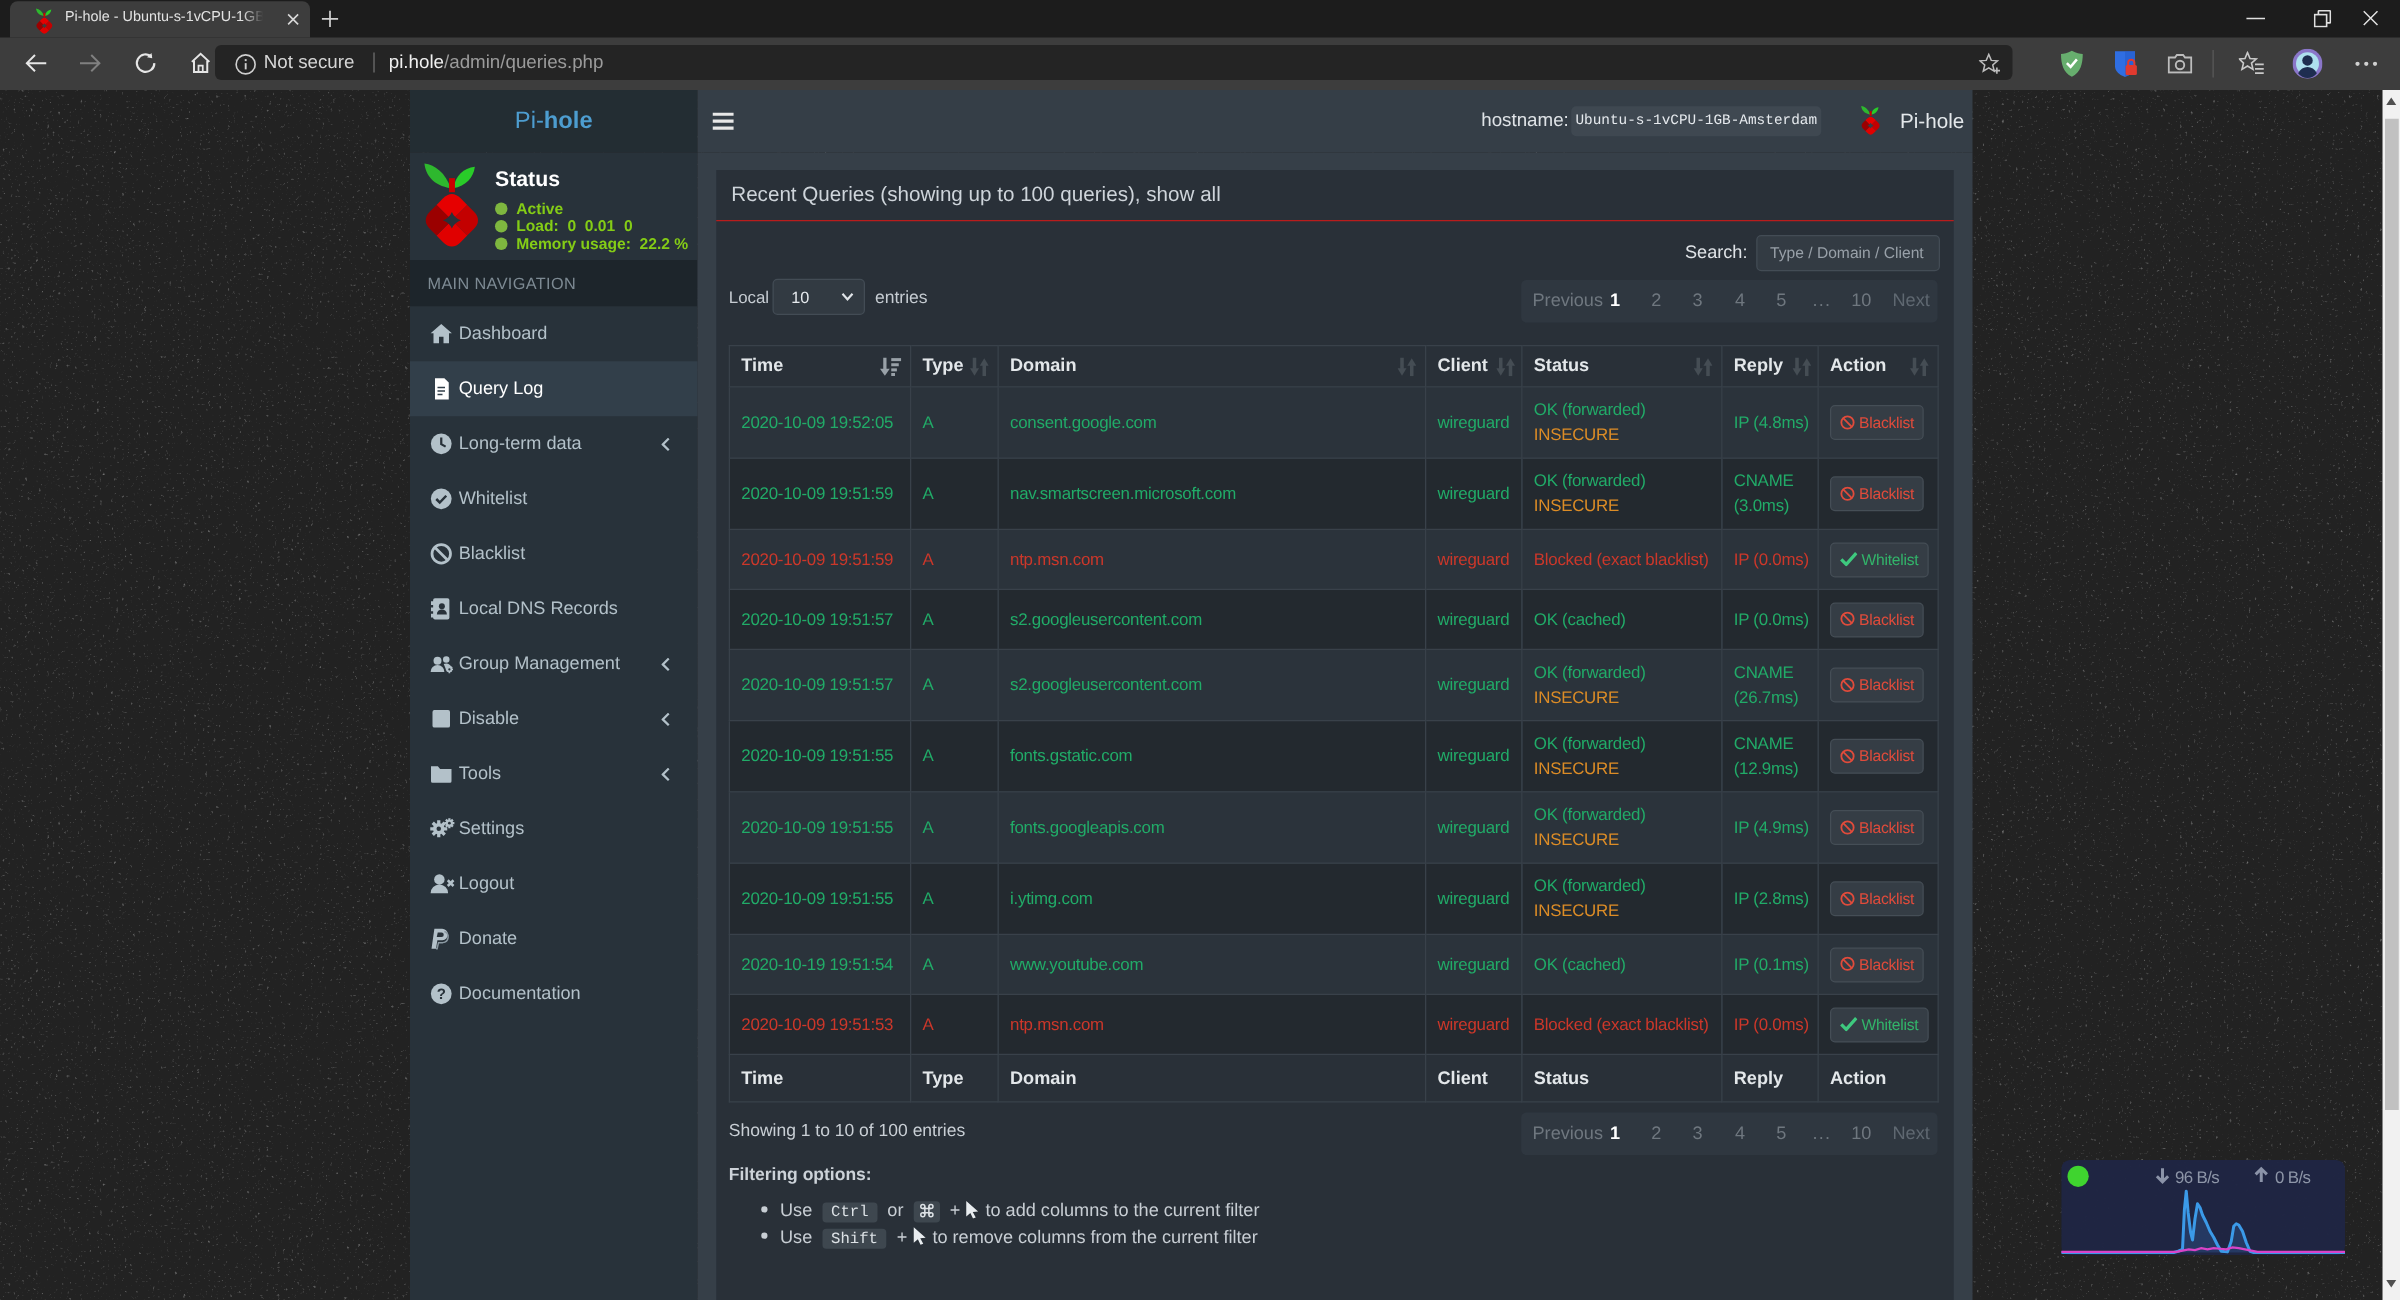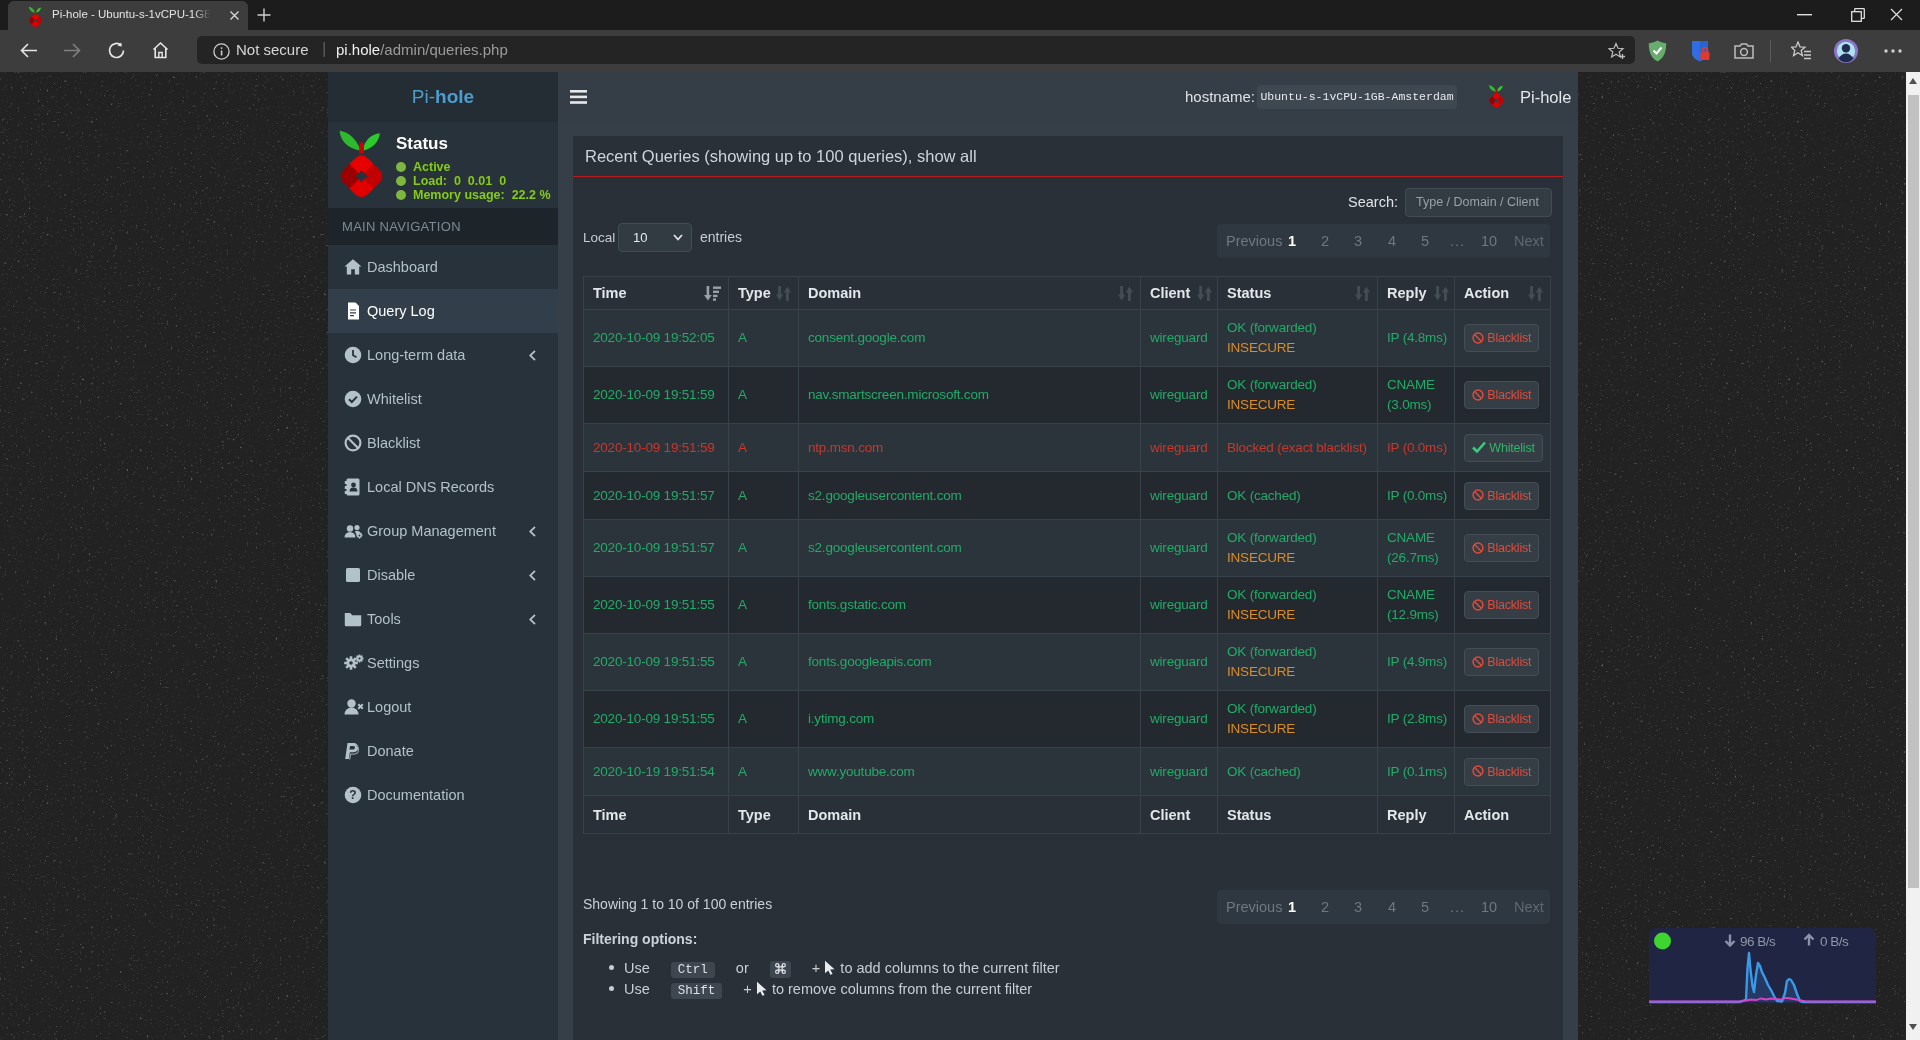--- a/index.html
+++ b/index.html
@@ -2,21 +2,21 @@
 <html><head><meta charset="utf-8"><style>
 *{margin:0;padding:0;box-sizing:border-box}
 html,body{width:1920px;height:1040px;overflow:hidden}
 body{position:relative;background:#1f1f1f;font-family:"Liberation Sans",sans-serif;-webkit-font-smoothing:antialiased}
 .abs{position:absolute}
 #tabs{position:absolute;left:0;top:0;width:1920px;height:30px;background:#1c1c1c}
 #tab{position:absolute;left:8px;top:1px;width:240px;height:29px;background:#3d3d3d;border-radius:6px 6px 0 0}
 #tabtitle{position:absolute;left:44px;top:7px;width:162px;height:16px;font-size:11.5px;color:#e3e3e3;white-space:nowrap;overflow:hidden}
 #tabfade{position:absolute;left:186px;top:5px;width:22px;height:20px;background:linear-gradient(90deg,rgba(61,61,61,0),#3d3d3d 75%)}
 #toolbar{position:absolute;left:0;top:30px;width:1920px;height:42px;background:#3d3d3d}
-#urlbar{position:absolute;left:197px;top:6px;width:1438px;height:28px;background:#242424;border-radius:5px;color:#d6d6d6;font-size:15px}
+#urlbar{position:absolute;left:172px;top:6px;width:1438px;height:28px;background:#242424;border-radius:5px;color:#d6d6d6;font-size:15px}
 #page{position:absolute;left:0;top:72px;width:1906px;height:968px;background:#1b1b1b;overflow:hidden}
 #app{position:absolute;left:328px;top:0;width:1250px;height:968px}
 #logo{position:absolute;left:0;top:0;width:230px;height:50px;background:#232d33;text-align:center;line-height:50px;font-size:19px;color:#4d9dd0;font-weight:300}
 #logo b{font-weight:700}
 #navbar{position:absolute;left:230px;top:0;width:1020px;height:50px;background:#353e47}
 #sidebar{position:absolute;left:0;top:50px;width:230px;height:918px;background:#28323a}
 #wrapper{position:absolute;left:230px;top:50px;width:1020px;height:918px;background:#363f48}
 #box{position:absolute;left:245px;top:64px;width:990px;height:904px;background:#293038}
 #boxhead{position:absolute;left:0;top:0;width:990px;height:41px;border-bottom:1px solid #b91c1c;line-height:41px;font-size:16.5px;color:#ced4da;padding-left:12px}
 .navband{position:absolute;left:0;top:86px;width:230px;height:37px;background:#1d252b;line-height:37px;padding-left:14px;font-size:13px;color:#7d8a93;letter-spacing:.3px}
@@ -29,21 +29,21 @@
 .srow{position:absolute;left:68px;height:14px;line-height:14px;font-size:12.5px;font-weight:bold;color:#84cc16;white-space:nowrap}
 #qtable{position:absolute;left:10px;top:140px;border-collapse:collapse;table-layout:fixed;width:967px;font-size:13.5px;letter-spacing:-0.2px;line-height:20px;color:#c8ced4}
 #qtable th,#qtable td{border:1px solid #39414a;padding:0 9px;vertical-align:middle;text-align:left;overflow:hidden;white-space:nowrap}
 #qtable th{font-size:14.5px;letter-spacing:0;color:#e3e7ea;position:relative}
 tr.r2{height:57px}
 tr.r1{height:48px}
 .g{color:#21ab68}.r{color:#cc372a}.o{color:#dc8c26}
 .btn{display:inline-block;height:28px;line-height:26px;background:#353d45;border:1px solid #454e56;border-radius:4px;font-size:12.5px;letter-spacing:-0.2px;padding:0 7px;white-space:nowrap}
 .pg{position:absolute;left:644px;width:333px;height:34px;background:#2f3740;border-radius:4px;font-size:14.5px;color:#6f777f}
 .pg span{position:absolute;top:0;line-height:34px}
-.kbd{display:inline-block;background:#3e474f;border-radius:3px;font-family:"Liberation Mono",monospace;font-size:12.5px;color:#dde2e6;padding:1px 7px;margin:0 17px}
+.kbd{display:inline-block;background:#3e474f;border-radius:3px;font-family:"Liberation Mono",monospace;font-size:12.5px;color:#dde2e6;padding:1px 7px;margin:0 4px}
 #sb{position:absolute;left:1906px;top:72px;width:14px;height:968px;background:#f1f1f1}
 #sbthumb{position:absolute;left:1.5px;top:23px;width:11px;height:793px;background:#c1c1c1}
 .tri-up{width:0;height:0;border-left:4.5px solid transparent;border-right:4.5px solid transparent;border-bottom:6px solid #505050;position:absolute;left:2.5px}
 .tri-dn{width:0;height:0;border-left:4.5px solid transparent;border-right:4.5px solid transparent;border-top:6px solid #505050;position:absolute;left:2.5px}
 </style></head>
 <body>
 
 <div id="tabs">
   <div id="tab">
     <svg class="abs" style="left:20px;top:5px" width="15" height="23" viewBox="0 0 48 74">
@@ -517,20 +517,31 @@
               <td class="g">A</td>
               <td class="g">www.youtube.com</td>
               <td class="g">wireguard</td>
               <td class="g">OK (cached)</td>
               <td class="g">IP (0.1ms)</td>
               <td><span class="btn"><svg width="12" height="12" viewBox="0 0 18 18" style="vertical-align:-1.5px">
                     <circle cx="9" cy="9" r="7.4" fill="none" stroke="#e04b3b" stroke-width="2.2"></circle>
                     <path d="M3.8 3.8 L14.2 14.2" stroke="#e04b3b" stroke-width="2.2"></path>
                   </svg> <span style="color:#e04b3b">Blacklist</span></span></td>
             </tr>
+      <tr class="r1" style="background:#23292f">
+              <td class="r">2020-10-09 19:51:53</td>
+              <td class="r">A</td>
+              <td class="r">ntp.msn.com</td>
+              <td class="r">wireguard</td>
+              <td class="r">Blocked (exact blacklist)</td>
+              <td class="r">IP (0.0ms)</td>
+              <td><span class="btn"><svg width="14" height="12" viewBox="0 0 14 12" style="vertical-align:-1px">
+                    <path d="M1 6.5 L5 10.5 L13 1.5" fill="none" stroke="#3ec97e" stroke-width="2.6"></path>
+                  </svg> <span style="color:#32b46a">Whitelist</span></span></td>
+            </tr>
       <tr style="height:38px">
               <th>Time</th>
               <th>Type</th>
               <th>Domain</th>
               <th>Client</th>
               <th>Status</th>
               <th>Reply</th>
               <th>Action</th>
             </tr>
     </tbody>

